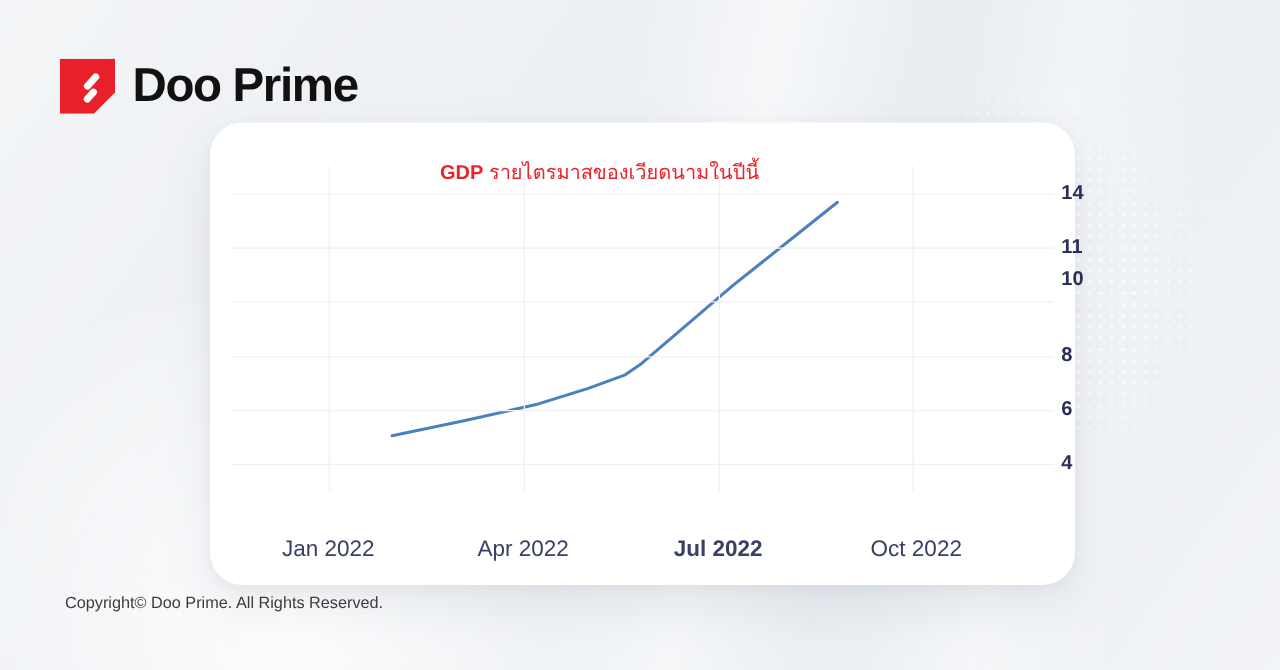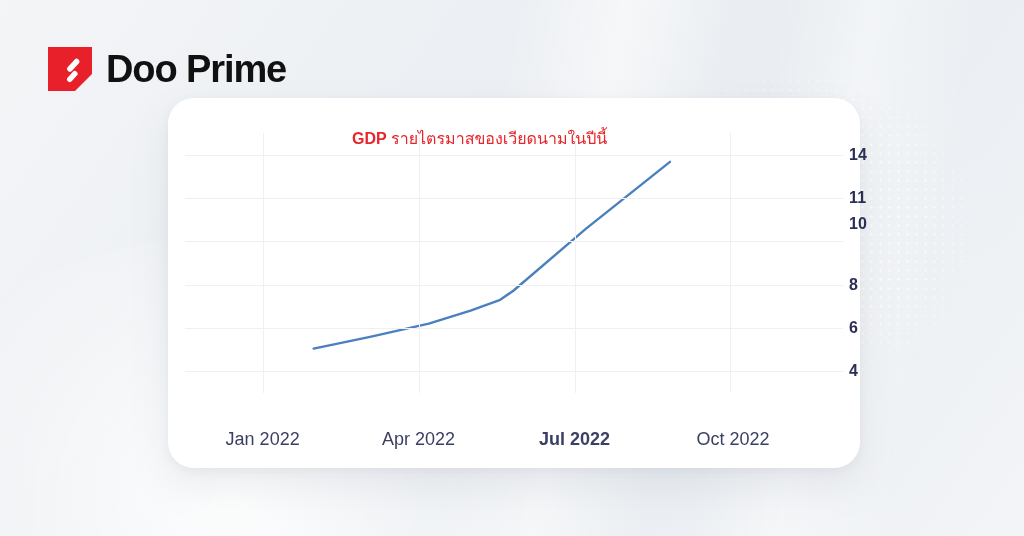--- a/index.html
+++ b/index.html
@@ -229,14 +229,15 @@
         <div class="gridline-v" style="left: 545.482px;"></div>
         <div class="x-tick" style="left: 536px; margin-left: 12px;">Oct 2022</div>
       </div>
 
   </div>
 
   <div id="annotation">
     <div class="ann-line"><b>GDP</b><span> รายไตรมาสของเวียดนามในปีนี้</span></div>
   </div>
 
+  <div id="copyright">Copyright© Doo Prime. All Rights Reserved.</div>
 
 </div>
 
 </body></html>

